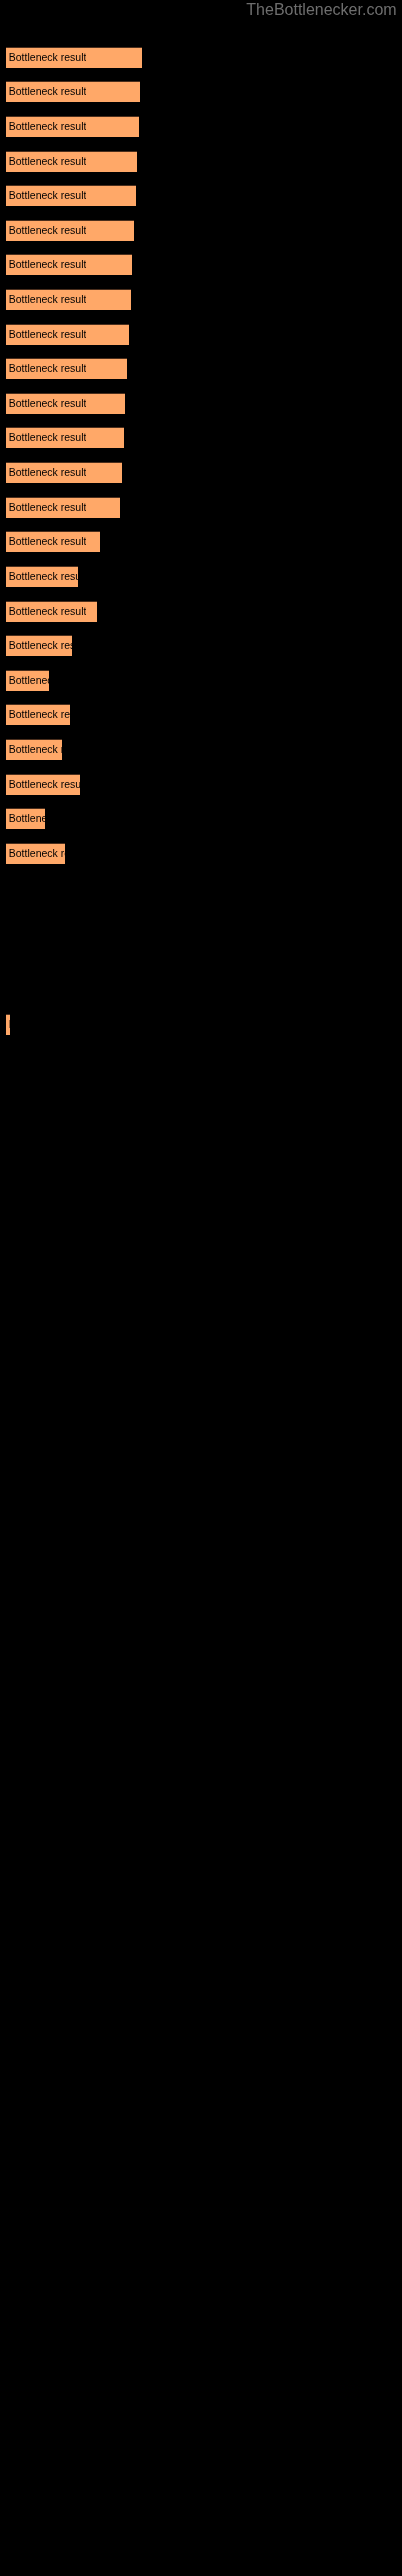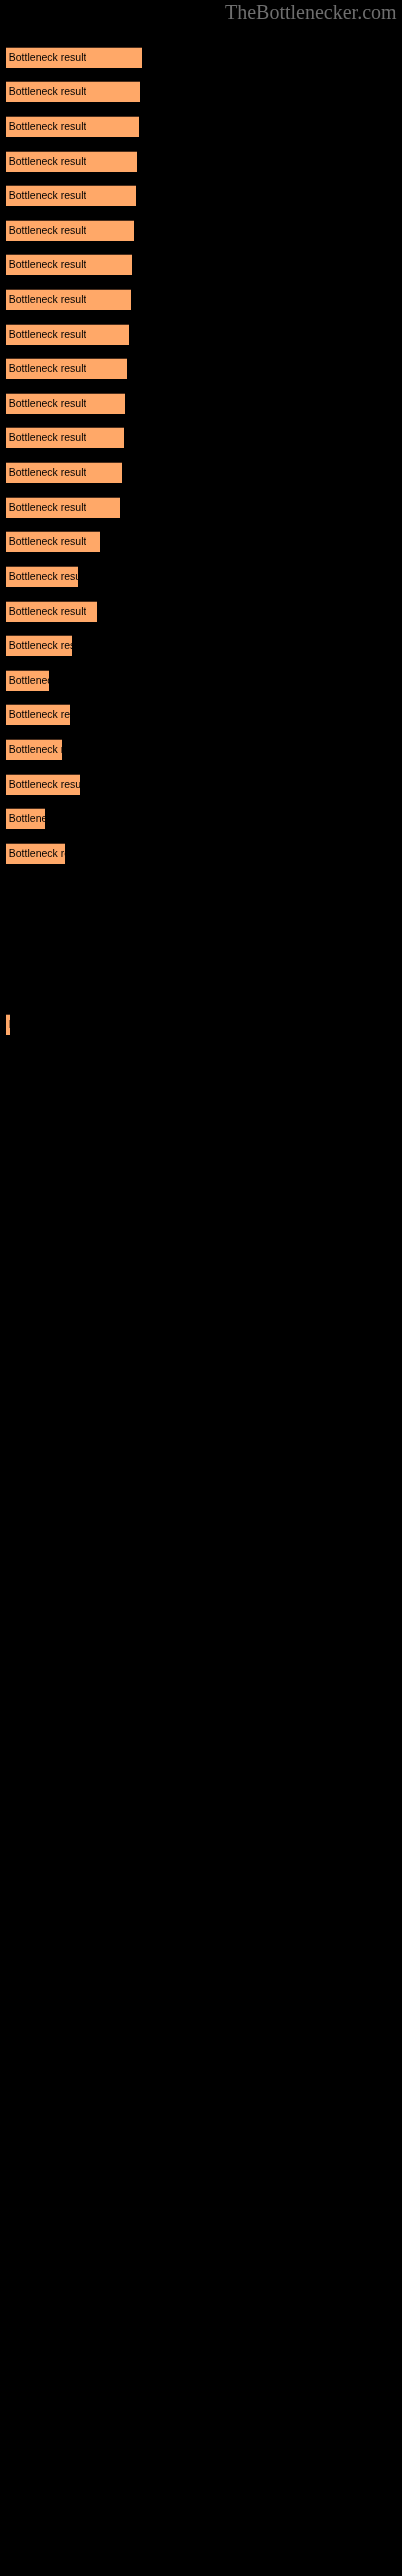--- a/index.html
+++ b/index.html
@@ -7,22 +7,22 @@
     width:403px;height:2576px;position:relative;overflow:hidden;
     font-family:"Liberation Sans","DejaVu Sans",sans-serif;
     background:#000;
   }
   #chart-root{position:absolute;inset:0;}
   .watermark{
     position:absolute;
     right:6.4px;
     top:1.6px;
     color:#6e6e6e;
-    font-size:20px;
-    font-family:Liberation Serif, serif;
+    font-size:16px;
+    font-family:Liberation Sans, sans-serif;
     letter-spacing:0px;
     white-space:nowrap;
     line-height:1;
   }
   .bars{position:absolute;left:0;top:0;width:403px;height:2576px;}
   .bar-row{position:absolute;left:5.6px;height:21px;}
   .bar{
     position:absolute;left:0;top:0;height:21px;
     background:#ffa868;
     border-top:0.8px solid #4a2e1c;

